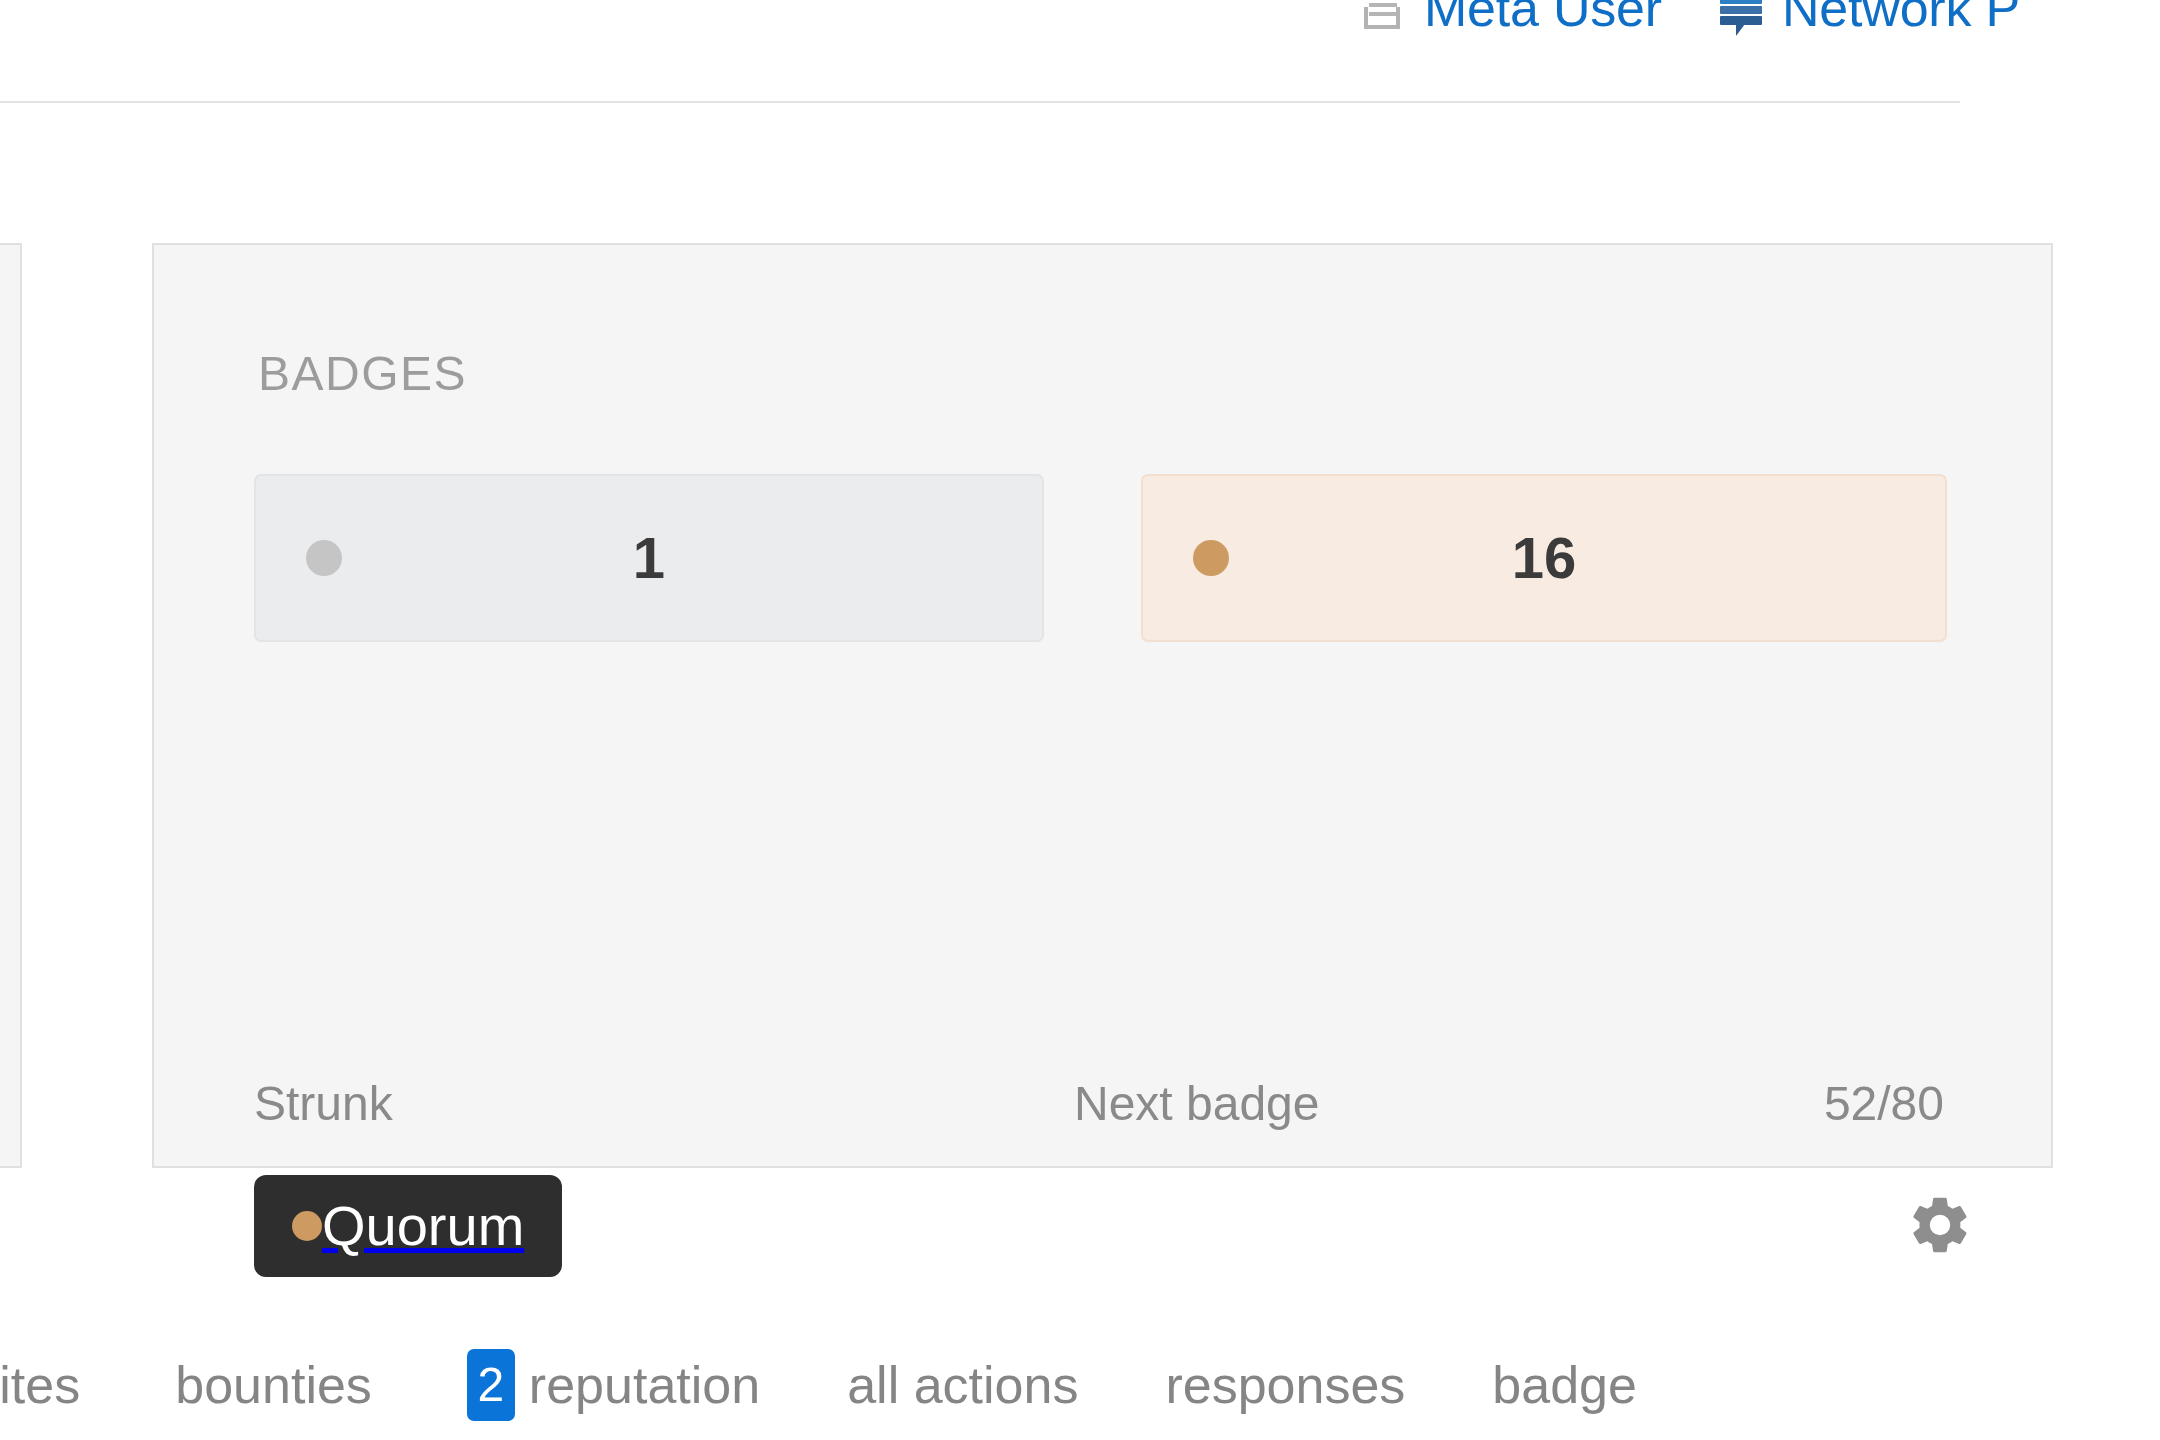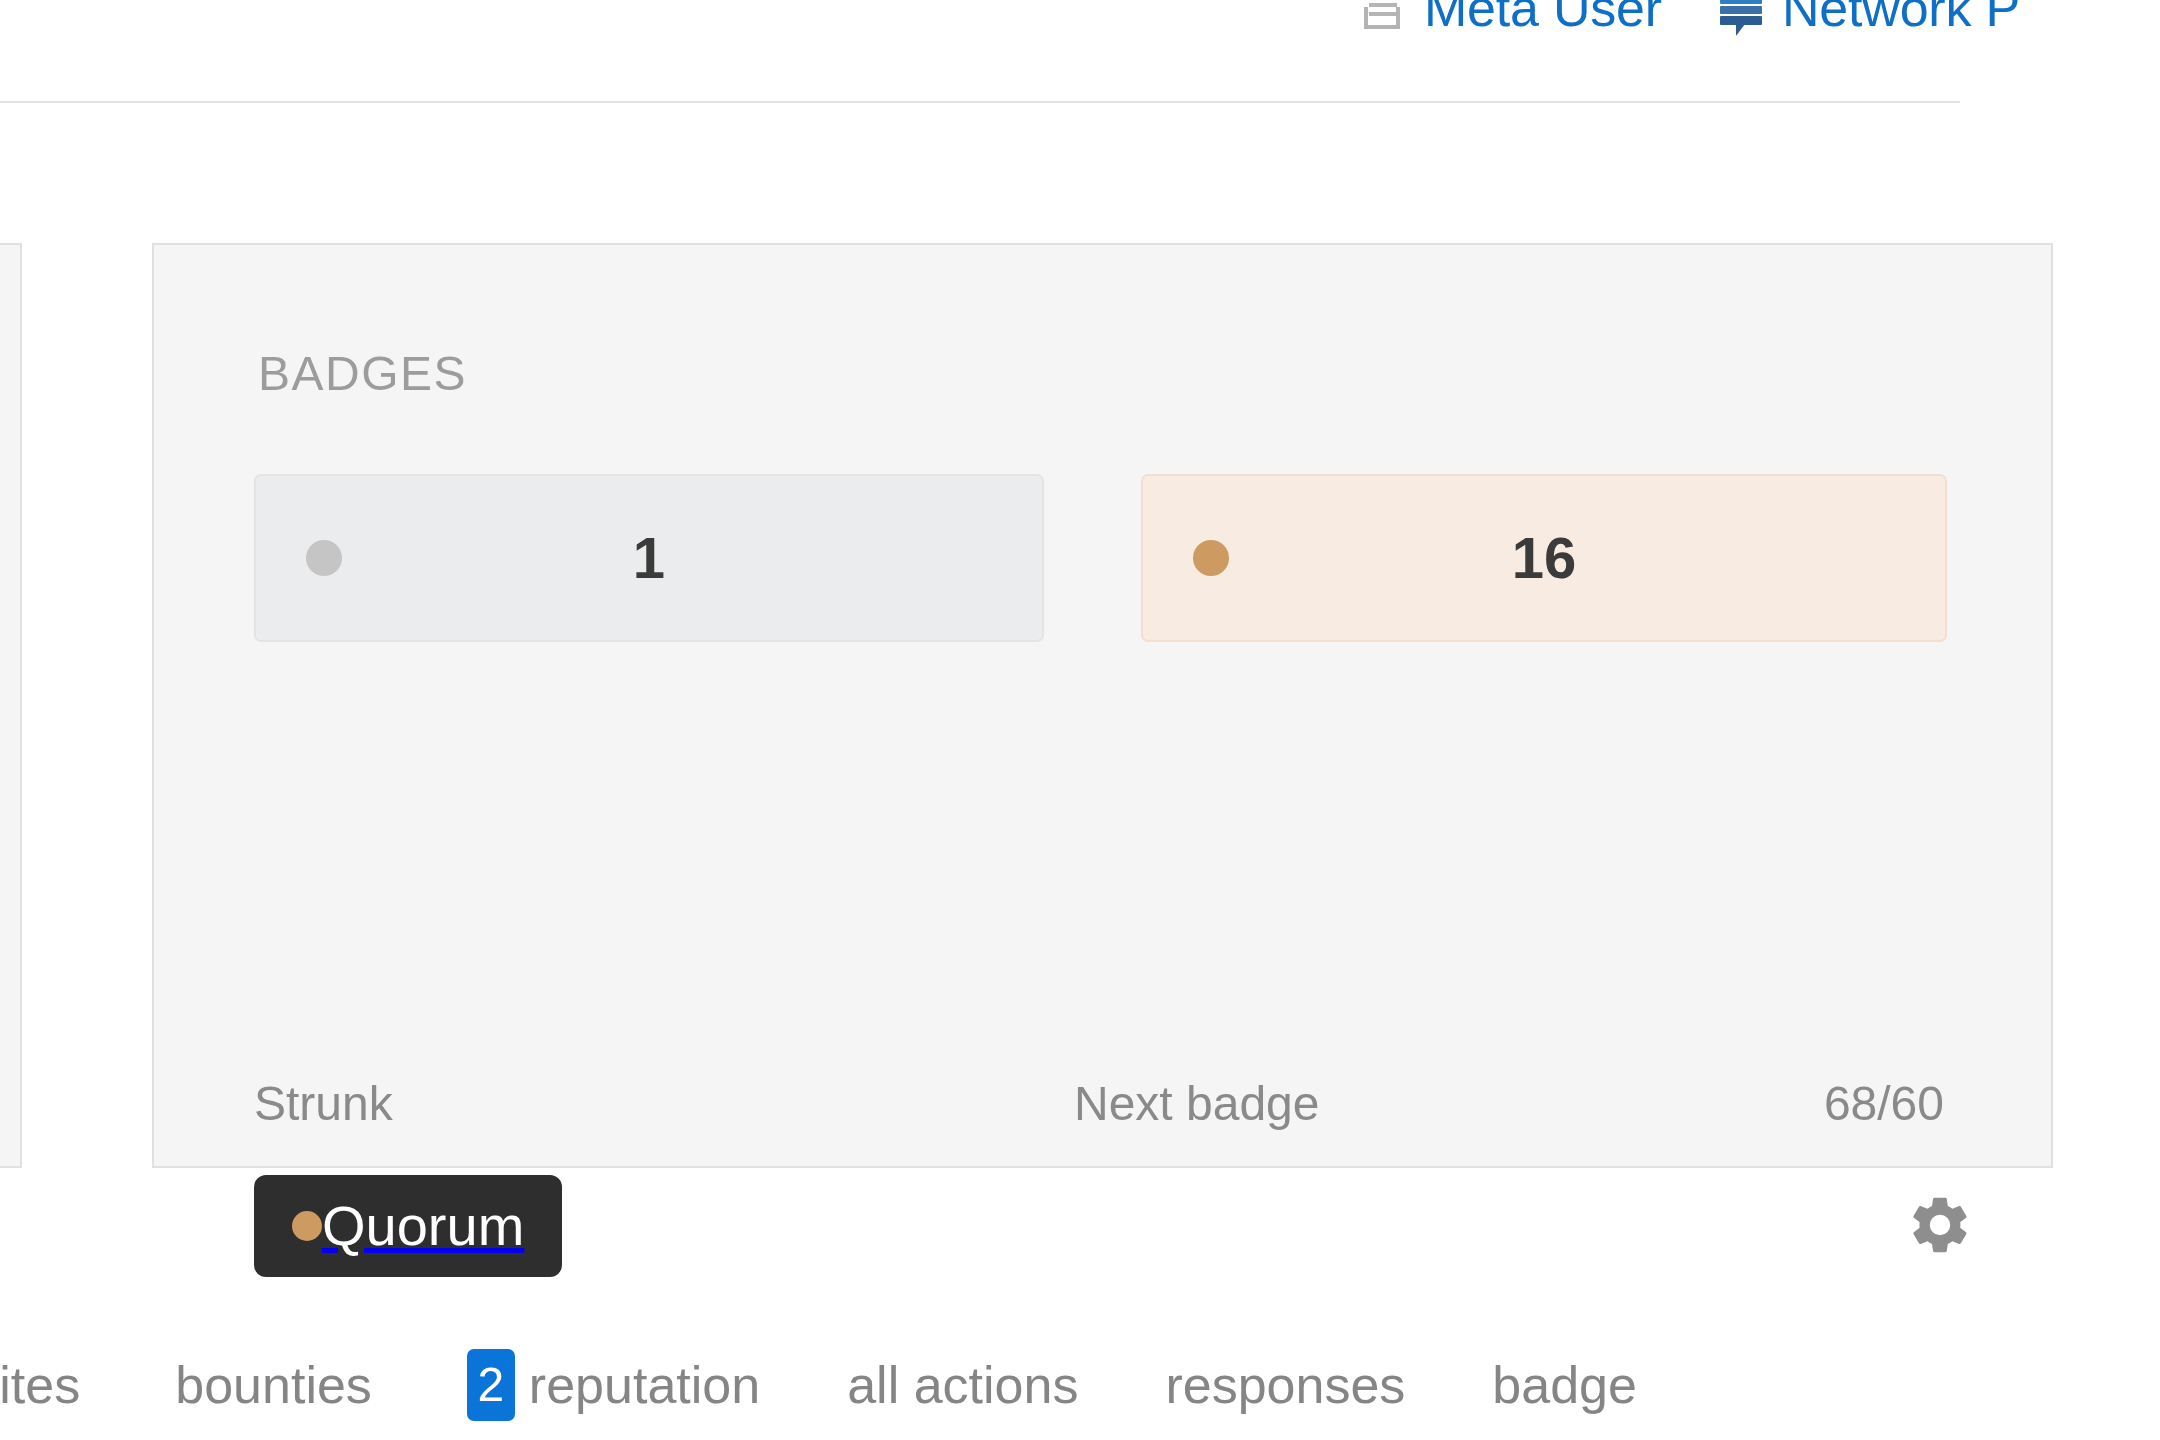--- a/index.html
+++ b/index.html
@@ -328,21 +328,21 @@
     <span class="count-num">1</span>
   </div>
 
   <div class="count-box" id="badge-count-bronze" style="background: rgb(248, 235, 225);">
     <span class="count-dot" style="background: rgb(205, 154, 98);"></span>
     <span class="count-num">16</span>
   </div>
 
   <div class="sub-label" id="newest-label">Strunk</div>
   <div class="sub-label" id="next-badge-label">Next badge</div>
-  <div id="next-badge-progress-text">68/60</div>
+  <div id="next-badge-progress-text">52/80</div>
 
   <a id="newest-badge-pill" href="#" style="background: rgb(46, 46, 46);">
     <span class="pill-dot" style="background: rgb(205, 154, 98);"></span>
     <span class="pill-text">Quorum</span>
   </a>
 
 
   <div id="badge-settings-gear">
     <svg viewBox="0 0 24 24" width="68" height="68" aria-hidden="true">
       <path fill="#8e8e8e" d="M19.14 12.94a7.5 7.5 0 000-1.88l2.03-1.58a.5.5 0 00.12-.64l-1.92-3.32a.5.5 0 00-.6-.22l-2.39.96a7.3 7.3 0 00-1.63-.94l-.36-2.54a.5.5 0 00-.5-.42h-3.84a.5.5 0 00-.5.42l-.36 2.54c-.59.24-1.13.56-1.63.94l-2.39-.96a.5.5 0 00-.6.22L2.65 8.84a.5.5 0 00.12.64l2.03 1.58a7.5 7.5 0 000 1.88l-2.03 1.58a.5.5 0 00-.12.64l1.92 3.32c.13.22.38.3.6.22l2.39-.96c.5.38 1.04.7 1.63.94l.36 2.54c.04.24.25.42.5.42h3.84c.25 0 .46-.18.5-.42l.36-2.54c.59-.24 1.13-.56 1.63-.94l2.39.96c.22.08.47 0 .6-.22l1.92-3.32a.5.5 0 00-.12-.64l-2.03-1.58zM12 15.6A3.6 3.6 0 1112 8.4a3.6 3.6 0 010 7.2z"></path>

